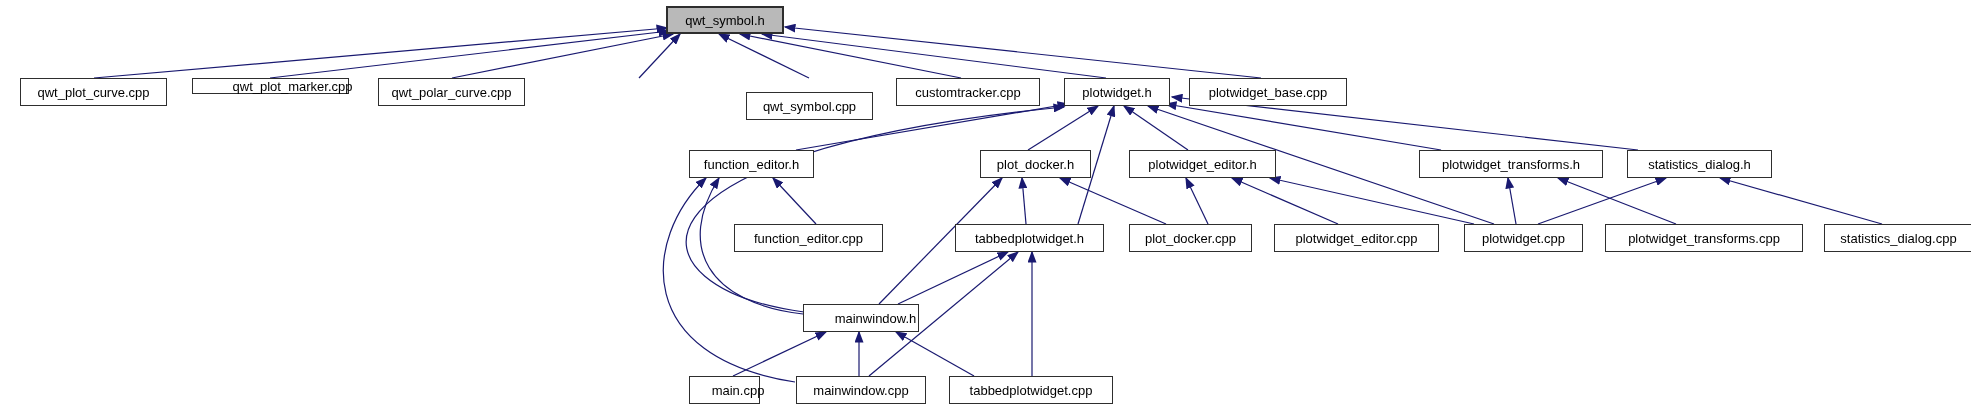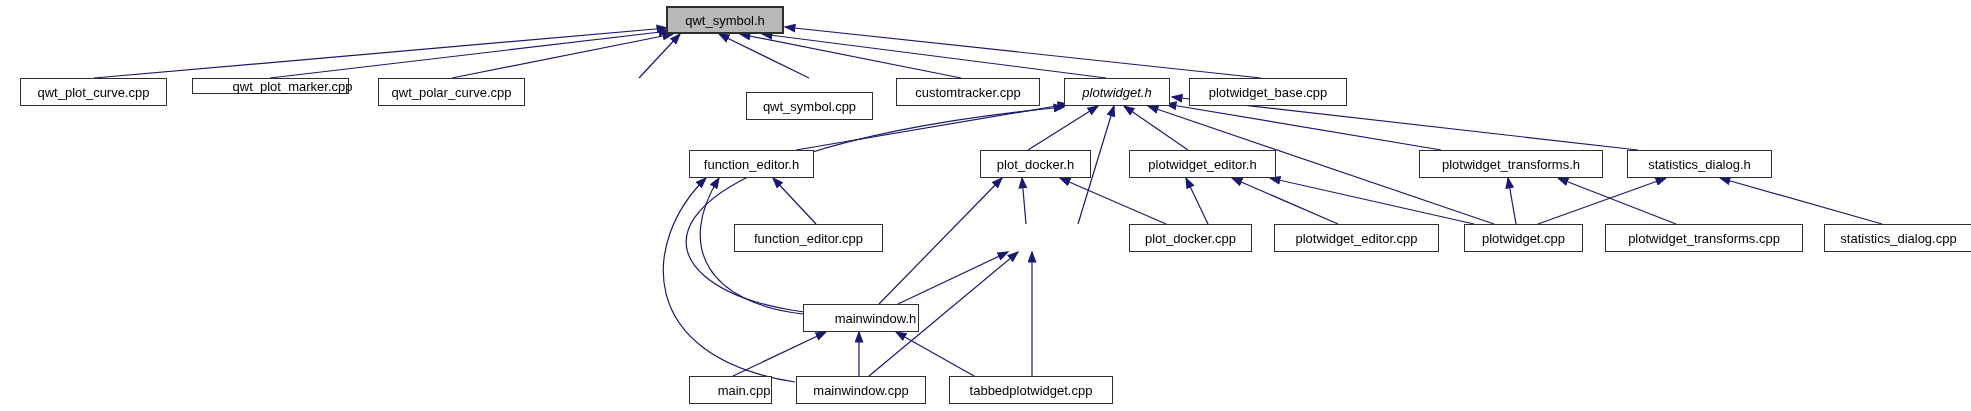--- a/index.html
+++ b/index.html
@@ -74,30 +74,31 @@
       <path d="M 717 376 L 810 332" fill="none" stroke="#191970" stroke-width="1.2" marker-end="url(#arrow)"></path>
       <path d="M 843 376 L 843 332" fill="none" stroke="#191970" stroke-width="1.2" marker-end="url(#arrow)"></path>
       <path d="M 958 376 L 880 332" fill="none" stroke="#191970" stroke-width="1.2" marker-end="url(#arrow)"></path>
     </svg>
     <div class="node root" style="left: 650px; top: 6px; width: 118px; height: 28px;">qwt_symbol.h</div>
     <div class="node" style="left: 4px; top: 78px; width: 147px; height: 28px;">qwt_plot_curve.cpp</div>
     <div class="node" style="left: 176px; top: 78px; width: 157px; height: 16px; padding-left: 44px;">qwt_plot_marker.cpp</div>
     <div class="node" style="left: 362px; top: 78px; width: 147px; height: 28px;">qwt_polar_curve.cpp</div>
     <div class="node" style="left: 730px; top: 92px; width: 127px; height: 28px;">qwt_symbol.cpp</div>
     <div class="node" style="left: 880px; top: 78px; width: 144px; height: 28px;">customtracker.cpp</div>
-    <div class="node" style="left: 1048px; top: 78px; width: 106px; height: 28px; font-style: italic;">plotwidget.h</div>
+    <div class="node" style="left: 1048px; top: 78px; width: 106px; height: 28px;">plotwidget.h</div>
     <div class="node" style="left: 1173px; top: 78px; width: 158px; height: 28px;">plotwidget_base.cpp</div>
     <div class="node" style="left: 673px; top: 150px; width: 125px; height: 28px;">function_editor.h</div>
     <div class="node" style="left: 964px; top: 150px; width: 111px; height: 28px;">plot_docker.h</div>
     <div class="node" style="left: 1113px; top: 150px; width: 147px; height: 28px;">plotwidget_editor.h</div>
     <div class="node" style="left: 1403px; top: 150px; width: 184px; height: 28px;">plotwidget_transforms.h</div>
     <div class="node" style="left: 1611px; top: 150px; width: 145px; height: 28px;">statistics_dialog.h</div>
     <div class="node" style="left: 718px; top: 224px; width: 149px; height: 28px;">function_editor.cpp</div>
+    <div class="node" style="left: 939px; top: 224px; width: 149px; height: 28px;">tabbedplotwidget.h</div>
     <div class="node" style="left: 1113px; top: 224px; width: 123px; height: 28px;">plot_docker.cpp</div>
     <div class="node" style="left: 1258px; top: 224px; width: 165px; height: 28px;">plotwidget_editor.cpp</div>
     <div class="node" style="left: 1448px; top: 224px; width: 119px; height: 28px;">plotwidget.cpp</div>
     <div class="node" style="left: 1589px; top: 224px; width: 198px; height: 28px;">plotwidget_transforms.cpp</div>
     <div class="node" style="left: 1808px; top: 224px; width: 149px; height: 28px;">statistics_dialog.cpp</div>
     <div class="node" style="left: 787px; top: 304px; width: 116px; height: 28px; padding-left: 29px;">mainwindow.h</div>
-    <div class="node" style="left: 673px; top: 376px; width: 83px; height: 28px; padding-left: 27px;">main.cpp</div>
+    <div class="node" style="left: 673px; top: 376px; width: 71px; height: 28px; padding-left: 27px;">main.cpp</div>
     <div class="node" style="left: 780px; top: 376px; width: 130px; height: 28px;">mainwindow.cpp</div>
     <div class="node" style="left: 933px; top: 376px; width: 164px; height: 28px;">tabbedplotwidget.cpp</div>
   </div>
 
 </body></html>

